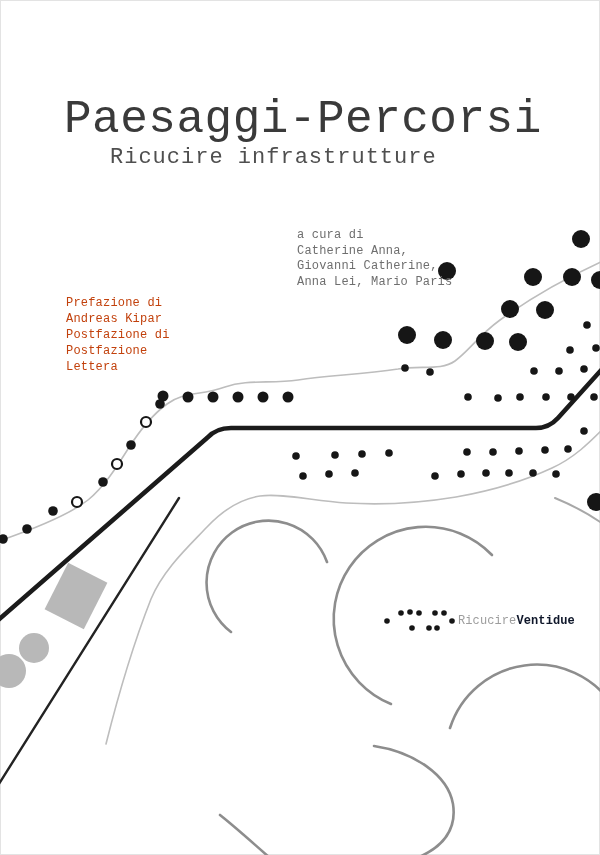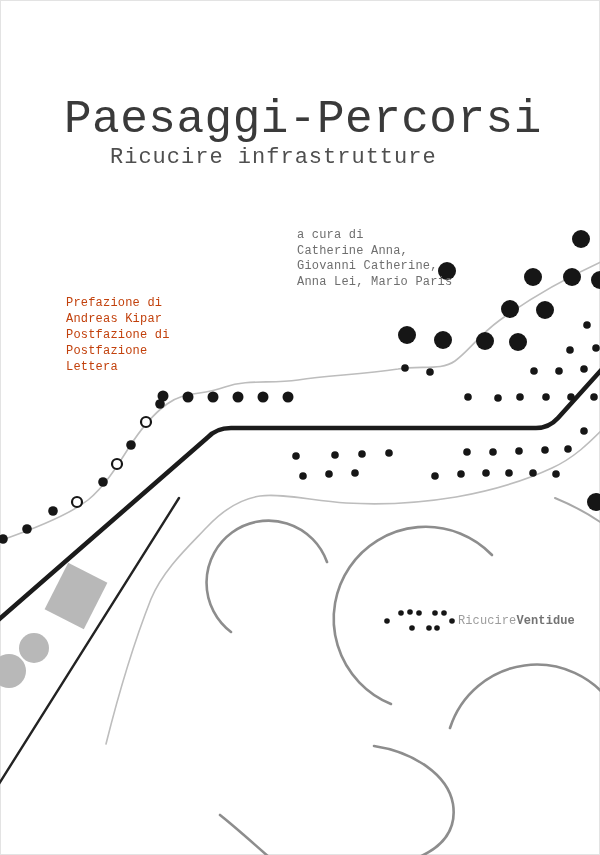--- a/index.html
+++ b/index.html
@@ -23,21 +23,21 @@
   }
   .preface{
     position:absolute;left:66px;top:295px;
     font-size:12px;line-height:16px;color:#c2410c;letter-spacing:.2px;
   }
   .publisher{
     position:absolute;left:458px;top:614px;
     font-size:12px;line-height:14px;white-space:nowrap;letter-spacing:.1px;
   }
   .publisher .light{color:#9d9d9d;font-weight:400;}
-  .publisher .bold{color:#737373;font-weight:700;text-align:right;}
+  .publisher .bold{color:#0f172a;font-weight:700;text-align:right;}
 </style>
 </head>
 <body>
 
 <div class="page">
 
   <svg class="map" viewBox="0 0 600 855" xmlns="http://www.w3.org/2000/svg">
     <path d="M603,261 C570,276 532,297 500,320 C478,336 470,350 455,361 C441,371 420,365 398,369 C360,375 330,375 298,380 C270,384 248,379 225,387 C200,396 184,391 167,404 C152,415 140,430 128,449 C116,468 104,487 88,500 C70,514 40,527 -4,542" stroke="#bdbdbd" stroke-width="1.6" fill="none" stroke-linecap="round" stroke-linejoin="round"></path>
     <path d="M602,430 C590,442 574,458 552,468 C522,482 490,491 456,497 C420,503 380,505 346,503 C314,501 282,493 260,496 C240,499 224,509 207,527 C188,547 163,570 151,599 C138,632 123,676 106,744" stroke="#bdbdbd" stroke-width="1.6" fill="none" stroke-linecap="round" stroke-linejoin="round"></path>
     <path d="M555,498 C572,505 589,514 603,524" stroke="#a8a8a8" stroke-width="2" fill="none" stroke-linecap="round" stroke-linejoin="round"></path>

